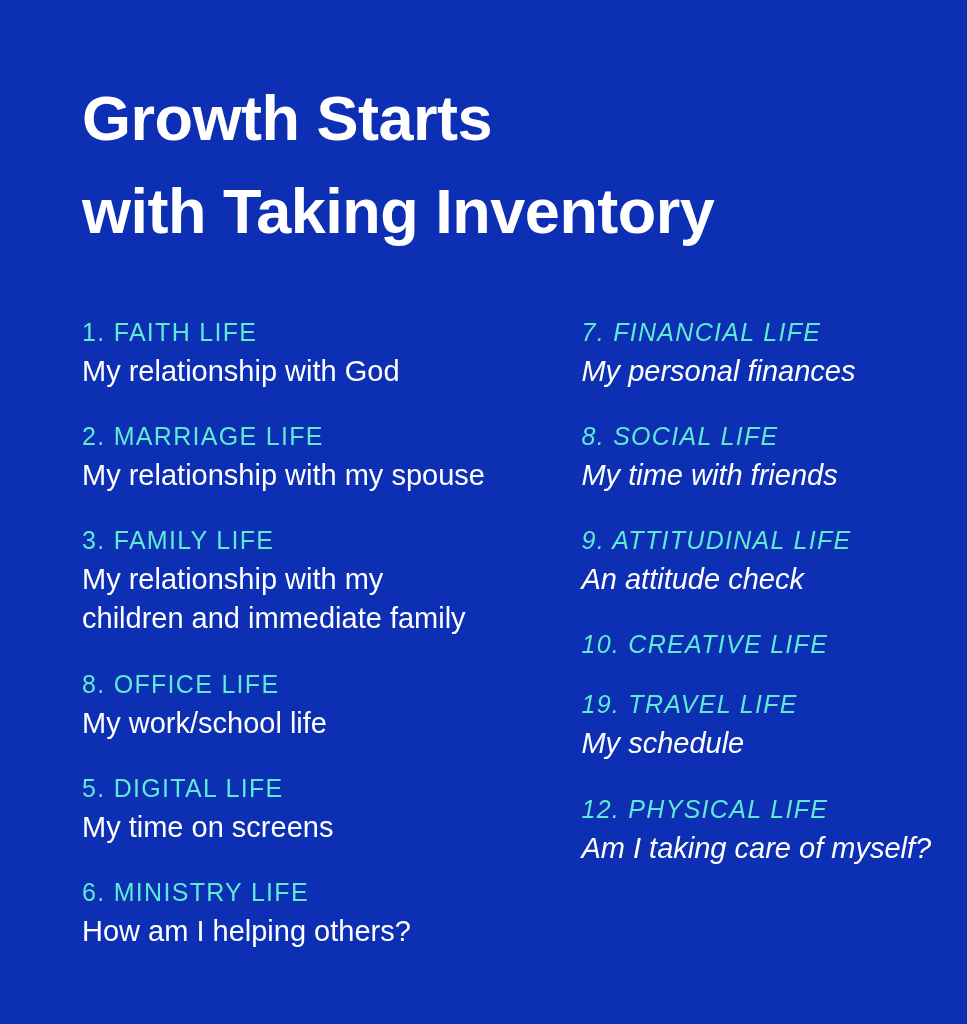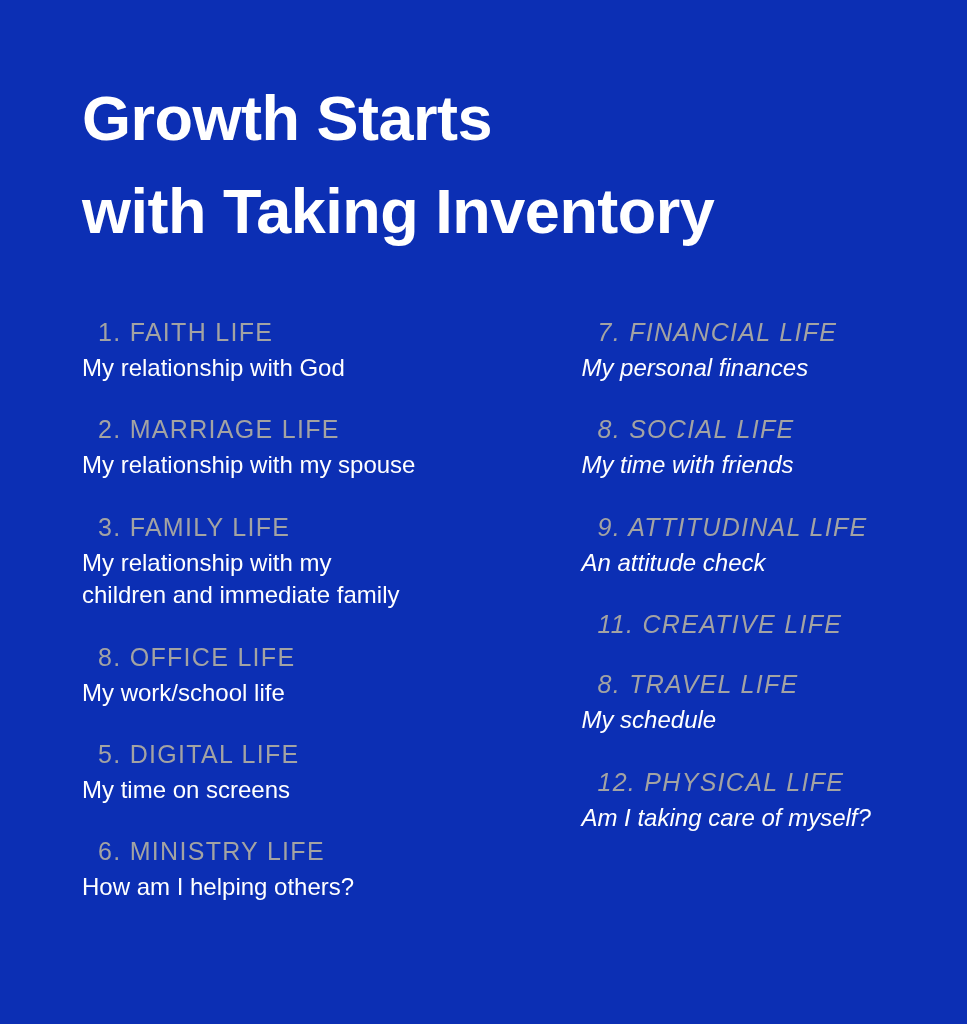--- a/index.html
+++ b/index.html
@@ -51,30 +51,30 @@
     width: 380px;
     font-style: italic;
   }
   .entry {
     margin-bottom: 31px;
   }
   .entry:last-child {
     margin-bottom: 0;
   }
   .entry-head {
-    color: #a3a3a3;
+    color: #5eead4;
     font-size: 25px;
     letter-spacing: 1.3px;
     font-weight: normal;
-    margin: 0 0 5px 16px;
+    margin: 0 0 5px 0;
     white-space: nowrap;
   }
   .entry-desc {
     color: #ffffff;
-    font-size: 24px;
+    font-size: 29px;
     line-height: 1.35;
     font-weight: normal;
     margin: 0;
   }
   .entry-desc .l {
     display: block;
     white-space: nowrap;
   }
   .col.right .entry-desc .l {
     white-space: nowrap;
@@ -156,27 +156,27 @@
       </div>
 
       <div class="entry">
         <p class="entry-head">9. ATTITUDINAL LIFE</p>
         <p class="entry-desc">
           <span class="l">An attitude check</span>
         </p>
       </div>
 
       <div class="entry">
-        <p class="entry-head">11. CREATIVE LIFE</p>
+        <p class="entry-head">10. CREATIVE LIFE</p>
         <p class="entry-desc">
         </p>
       </div>
 
       <div class="entry">
-        <p class="entry-head">8. TRAVEL LIFE</p>
+        <p class="entry-head">19. TRAVEL LIFE</p>
         <p class="entry-desc">
           <span class="l">My schedule</span>
         </p>
       </div>
 
       <div class="entry">
         <p class="entry-head">12. PHYSICAL LIFE</p>
         <p class="entry-desc">
           <span class="l">Am I taking care of myself?</span>
         </p>

